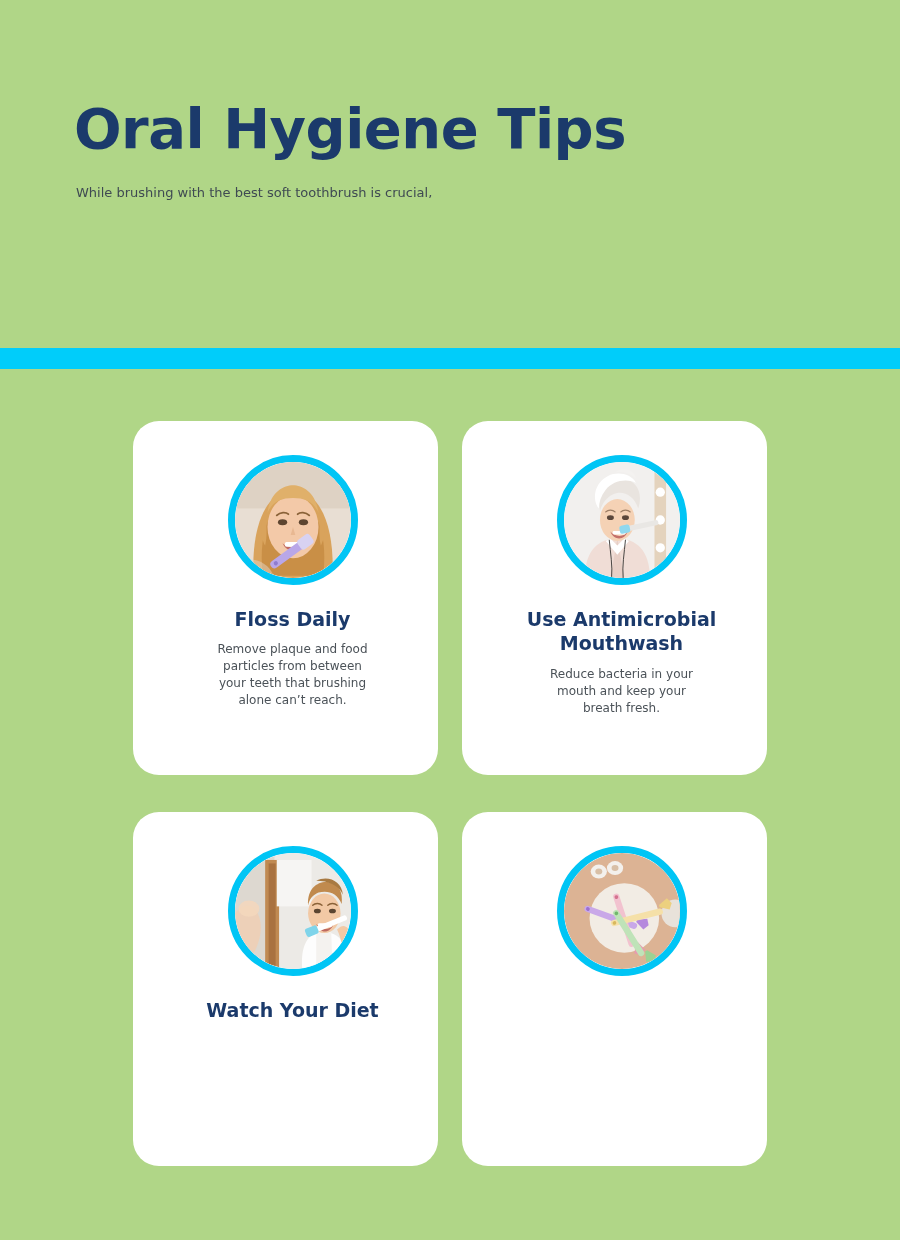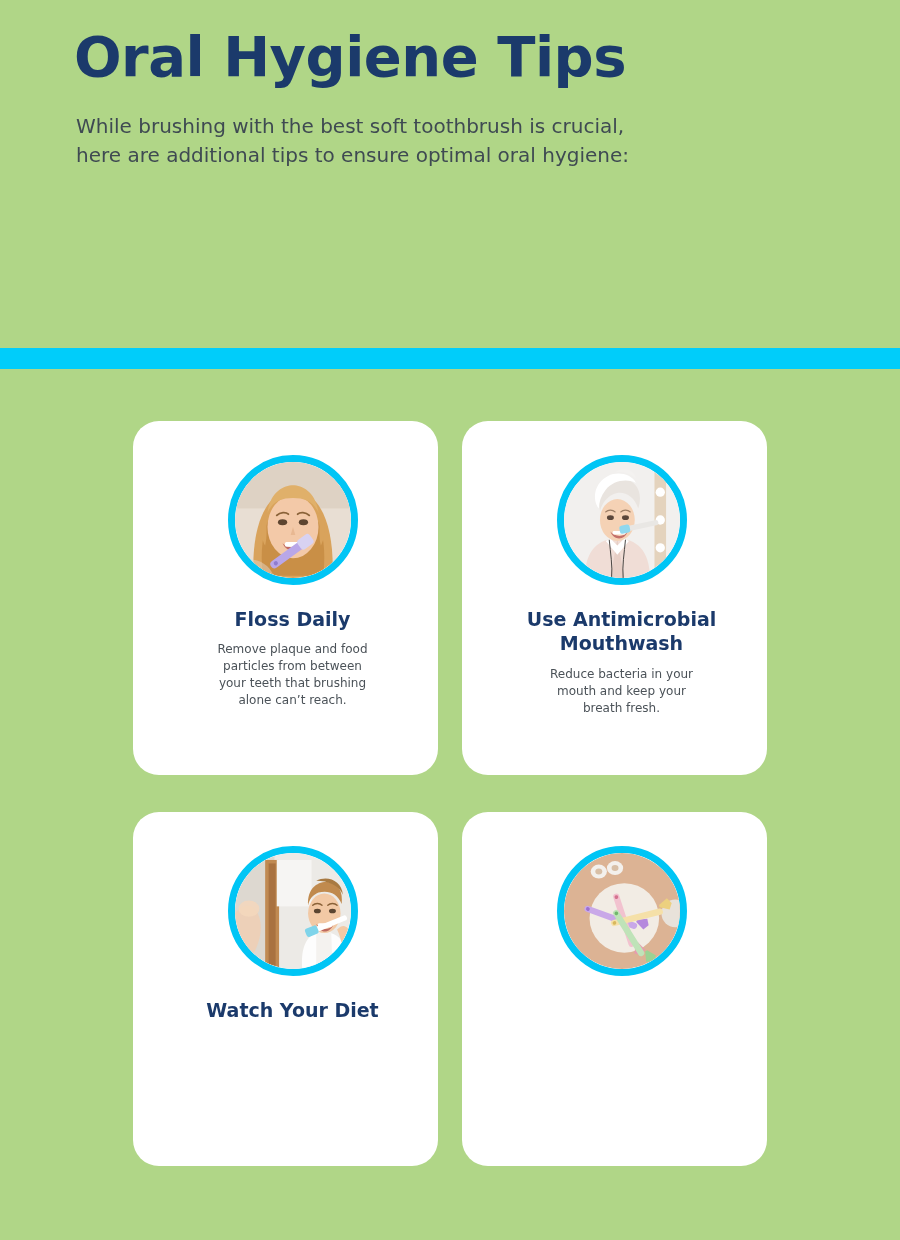--- a/index.html
+++ b/index.html
@@ -11,41 +11,41 @@
     width: 900px;
     height: 1240px;
     background: #b0d687;
     font-family: "DejaVu Sans", sans-serif;
     overflow: hidden;
     position: relative;
   }
 
   
   .header {
-    padding: 24px 70px 0 74px;
+    padding: 96px 70px 0 74px;
     box-sizing: border-box;
   }
   .page-title {
     color: #1b3a6b;
     font-family: "DejaVu Sans", sans-serif;
     font-weight: bold;
     font-size: 56px;
     line-height: 1.17;
     letter-spacing: -0.5px;
     margin: 0;
     max-width: 600px;
   }
   .page-title .title-line {
     display: block;
     white-space: nowrap;
   }
   .page-subtitle {
     margin: 22px 0 0 2px;
     color: #3f4a52;
-    font-size: 20px;
+    font-size: 13px;
     line-height: 1.45;
     font-weight: normal;
   }
   .page-subtitle .sub-line {
     display: block;
     white-space: nowrap;
   }
 
   
   .divider-bar {
@@ -119,21 +119,20 @@
 </style>
 </head>
 <body>
 
 <div class="header">
   <h1 class="page-title">
     <span class="title-line">Oral Hygiene Tips</span>
   </h1>
   <p class="page-subtitle">
     <span class="sub-line">While brushing with the best soft toothbrush is crucial,</span>
-    <span class="sub-line">here are additional tips to ensure optimal oral hygiene:</span>
   </p>
 </div>
 
 <div class="divider-bar"></div>
 
 <div class="card-grid">
 
   <div class="tip-card">
     <div class="photo-circle">
       <div class="photo-inner">

